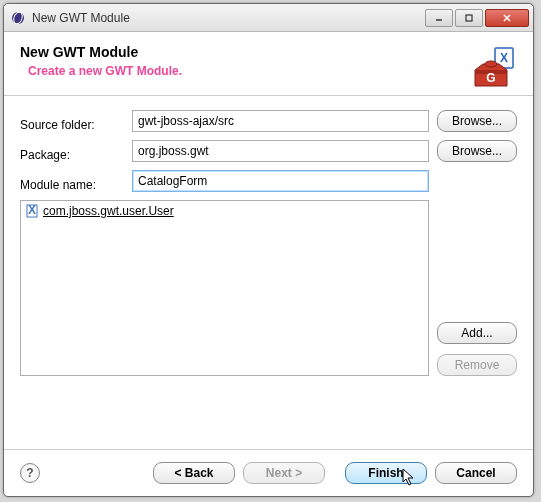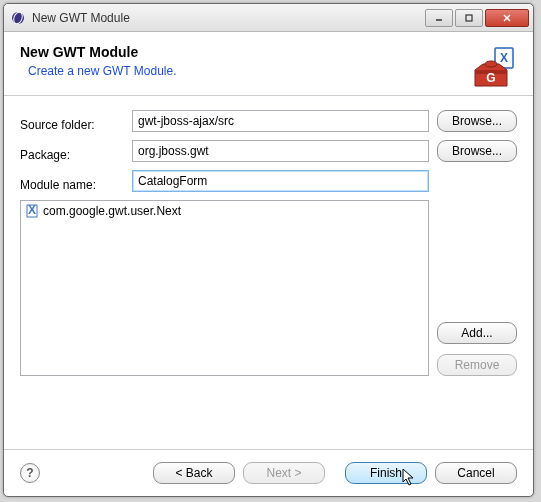--- a/index.html
+++ b/index.html
@@ -8,44 +8,44 @@
     .titlebar { height: 28px; background: linear-gradient(#f5f5f5, #e0e0e0); border-bottom: 1px solid #b8b8b8; border-radius: 5px 5px 0 0; display: flex; align-items: center; padding: 0 4px 0 6px; }
     .title-icon { width: 16px; height: 16px; margin-right: 6px; }
     .title-text { flex: 1; color: #333; }
     .win-controls { display: flex; gap: 0; }
     .win-btn { width: 28px; height: 18px; background: linear-gradient(#f2f2f2,#d8d8d8); border: 1px solid #9a9a9a; border-radius: 2px; margin-left: 2px; display: flex; align-items: center; justify-content: center; cursor: default; }
     .win-btn.close { background: linear-gradient(#e67a6f,#c8402f); border-color: #8a2a20; color: #fff; width: 44px; }
     .win-btn svg { width: 10px; height: 10px; }
     
     .header { background: #fff; padding: 12px 16px 14px 16px; border-bottom: 1px solid #ccc; position: relative; min-height: 64px; }
     .header h1 { font-size: 14px; font-weight: bold; color: #000; margin-bottom: 4px; }
-    .header p { color: #1d4ed8; padding-left: 8px; }
+    .header p { color: #ec4899; padding-left: 8px; font-weight: bold; }
     .header-icon { position: absolute; right: 16px; top: 10px; width: 48px; height: 48px; }
     
     .form-area { flex: 1; padding: 14px 16px 8px 16px; }
     .row { display: flex; align-items: flex-end; margin-bottom: 8px; }
     .row .lbl { width: 112px; padding-top: 3px; color: #000; }
-    .row .field { flex: 1; margin-right: 8px; }
+    .row .field { flex: 1; margin-right: 8px; text-decoration: underline; }
     .row .side { width: 80px; display: flex; flex-direction: column; gap: 10px; }
     
     .textinput { width: 100%; height: 22px; border: 1px solid #abadb3; padding: 2px 5px; background: #fff; outline: none; }
     .textinput.focused { border: 1px solid #7eb4ea; box-shadow: inset 0 0 0 1px #bde0ff; }
     
     .listbox { width: 100%; height: 176px; border: 1px solid #abadb3; background: #fff; padding: 2px; overflow: auto; }
     .list-item { display: flex; align-items: center; padding: 1px 2px; gap: 4px; }
     .list-item .mod-icon { width: 14px; height: 14px; flex-shrink: 0; }
     
     .btn { height: 22px; background: linear-gradient(#fdfdfd,#e8e8e8); border: 1px solid #8e8f8f; border-radius: 9px; padding: 0 8px; cursor: default; display: inline-flex; align-items: center; justify-content: center; min-width: 78px; color: #000; }
     .btn.disabled { color: #9a9a9a; background: linear-gradient(#f7f7f7,#ececec); border-color: #b5b5b5; cursor: default; }
     .btn.primary-hover { background: linear-gradient(#eaf6fd,#bee6fd); border-color: #3c7fb1; }
     
     .footer { border-top: 1px solid #ccc; padding: 12px 16px; display: flex; align-items: center; }
     .help-icon { width: 20px; height: 20px; border: 1px solid #888; border-radius: 50%; display: flex; align-items: center; justify-content: center; color: #555; font-weight: bold; cursor: default; background: radial-gradient(#fff,#eee); }
     .footer .spacer { flex: 1; }
-    .footer .btn { min-width: 82px; margin-left: 8px; }
+    .footer .btn { min-width: 82px; margin-left: 8px; font-weight: bold; }
     
     .cursor { position: absolute; pointer-events: none; }
   </style>
 </head>
 <body>
 
 <div class="window">
 
   <div class="titlebar">
     <span class="title-icon">
@@ -117,21 +117,21 @@
     <div class="row">
       <div class="field">
         <div class="listbox">
           <div class="list-item">
             <span class="mod-icon">
               <svg viewBox="0 0 14 14">
                   <rect x="2" y="1" width="10" height="12" fill="#fff" stroke="#4478c2"></rect>
                   <text x="7" y="10" font-size="8" text-anchor="middle" fill="#4478c2" font-weight="bold">X</text>
                 </svg>
             </span>
-            <span>com.google.gwt.user.Next</span>
+            <span>com.jboss.gwt.user.User</span>
           </div>
         </div>
       </div>
       <div class="side">
         <button class="btn">Add...</button>
         <button class="btn disabled">Remove</button>
       </div>
     </div>
 
   </div>

